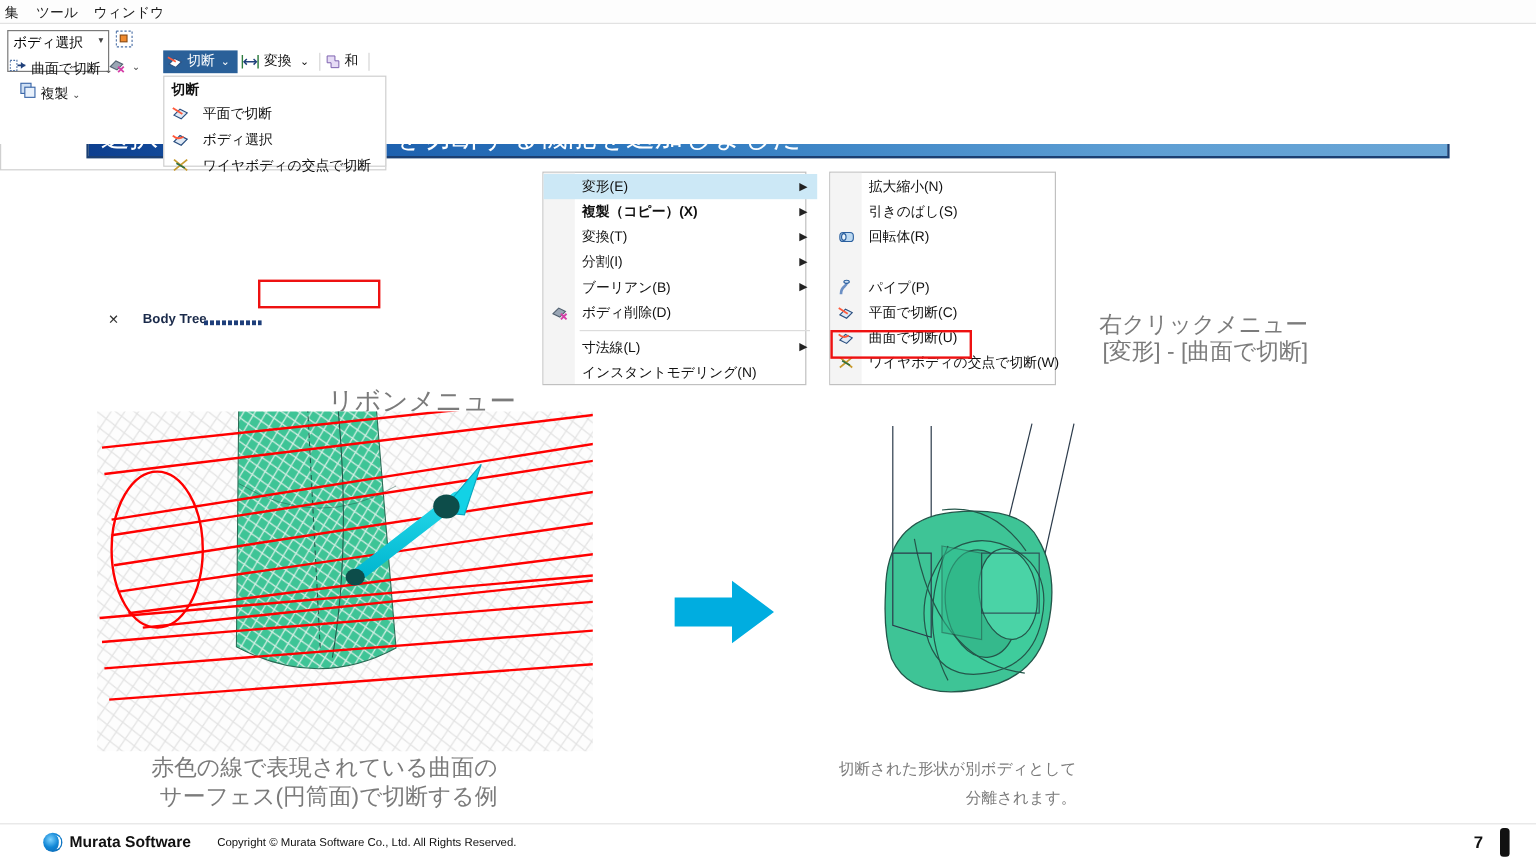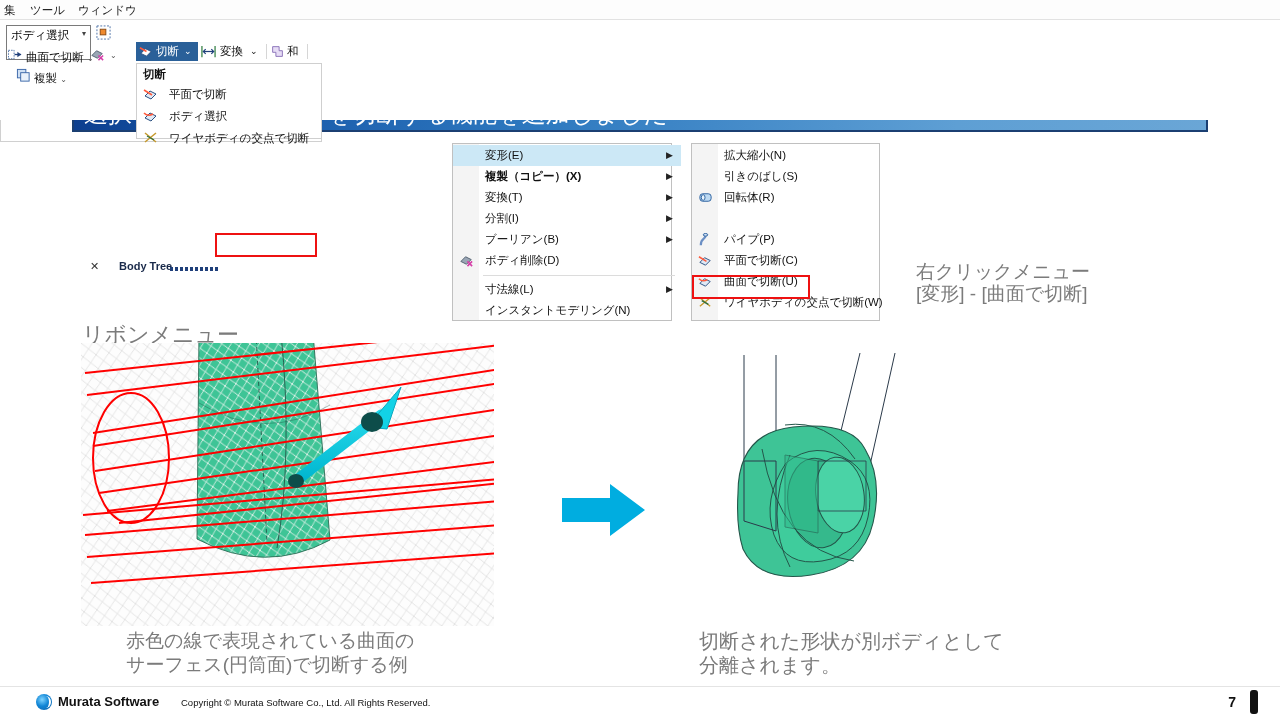--- a/index.html
+++ b/index.html
@@ -79,25 +79,25 @@
   #sub-gutter{position:absolute;left:0;top:0;width:26px;height:100%;background:#f4f4f4;}
   .sub-item{position:absolute;left:0;width:187px;height:21px;font-size:11.5px;color:#111;}
   .sub-item .lbl{position:absolute;left:32px;top:3px;white-space:nowrap;}
 
   
   .redbox{position:absolute;border:2.5px solid #ee1111;box-sizing:border-box;}
   #redbox-ribbon{left:215px;top:233px;width:102px;height:24px;}
   #redbox-sub{left:692px;top:275px;width:118px;height:24px;}
 
   
-  .cap{position:absolute;color:#7b7b7b;white-space:pre;}
+  .cap{position:absolute;color:#7b7b7b;white-space:pre;text-align:right;}
   #cap-ribbon{left:82px;top:288px;font-size:22px;line-height:22px;margin-top:36px;}
   #cap-ctx{left:916px;top:261px;font-size:19px;line-height:22px;}
   #cap-left{left:126px;top:629px;font-size:19px;line-height:24px;}
-  #cap-right{left:699px;top:629px;font-size:20px;line-height:24px;}
+  #cap-right{left:699px;top:629px;font-size:13px;line-height:24px;}
 
   
   #fig-left{position:absolute;left:81px;top:343px;width:413px;height:283px;background:#fdfdfd;overflow:hidden;}
   #fig-right{position:absolute;left:690px;top:343px;width:250px;height:270px;overflow:hidden;}
   #arrow-mid{position:absolute;left:562px;top:480px;width:84px;height:60px;}
 
   
   #footer-rule{position:absolute;left:0;top:686px;width:1280px;height:1px;background:#e4e4e4;}
   #footer-logo{position:absolute;left:36px;top:694px;width:16px;height:16px;border-radius:50%;
     background:radial-gradient(circle at 38% 35%,#7fd4ff 0%,#1186d6 45%,#0b5ea8 100%);}

